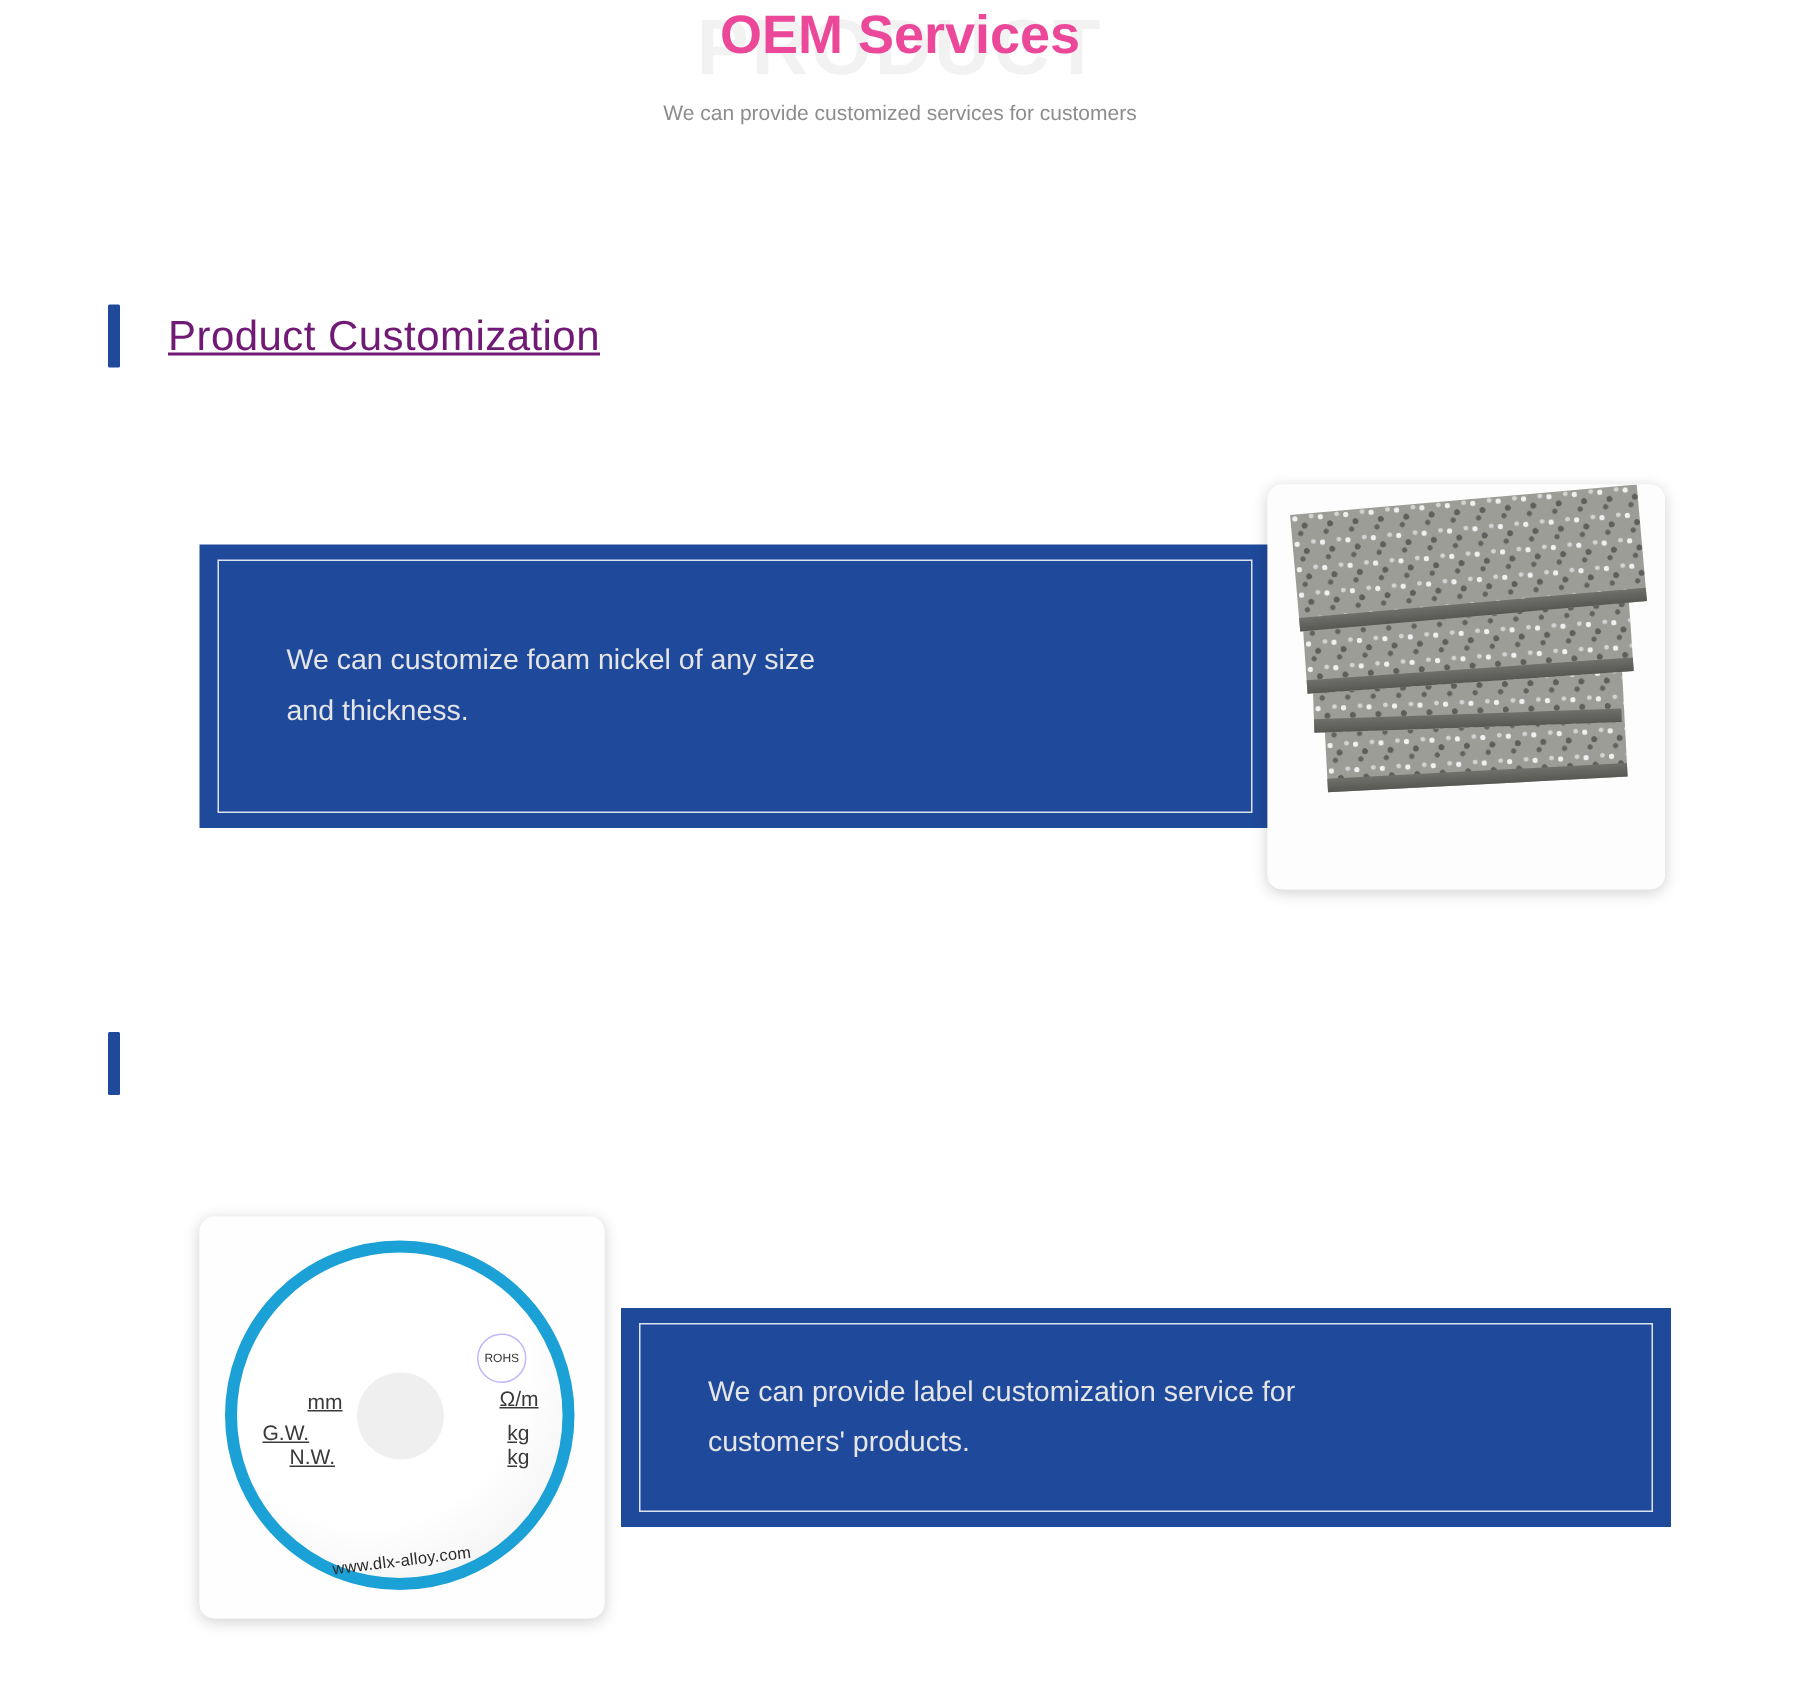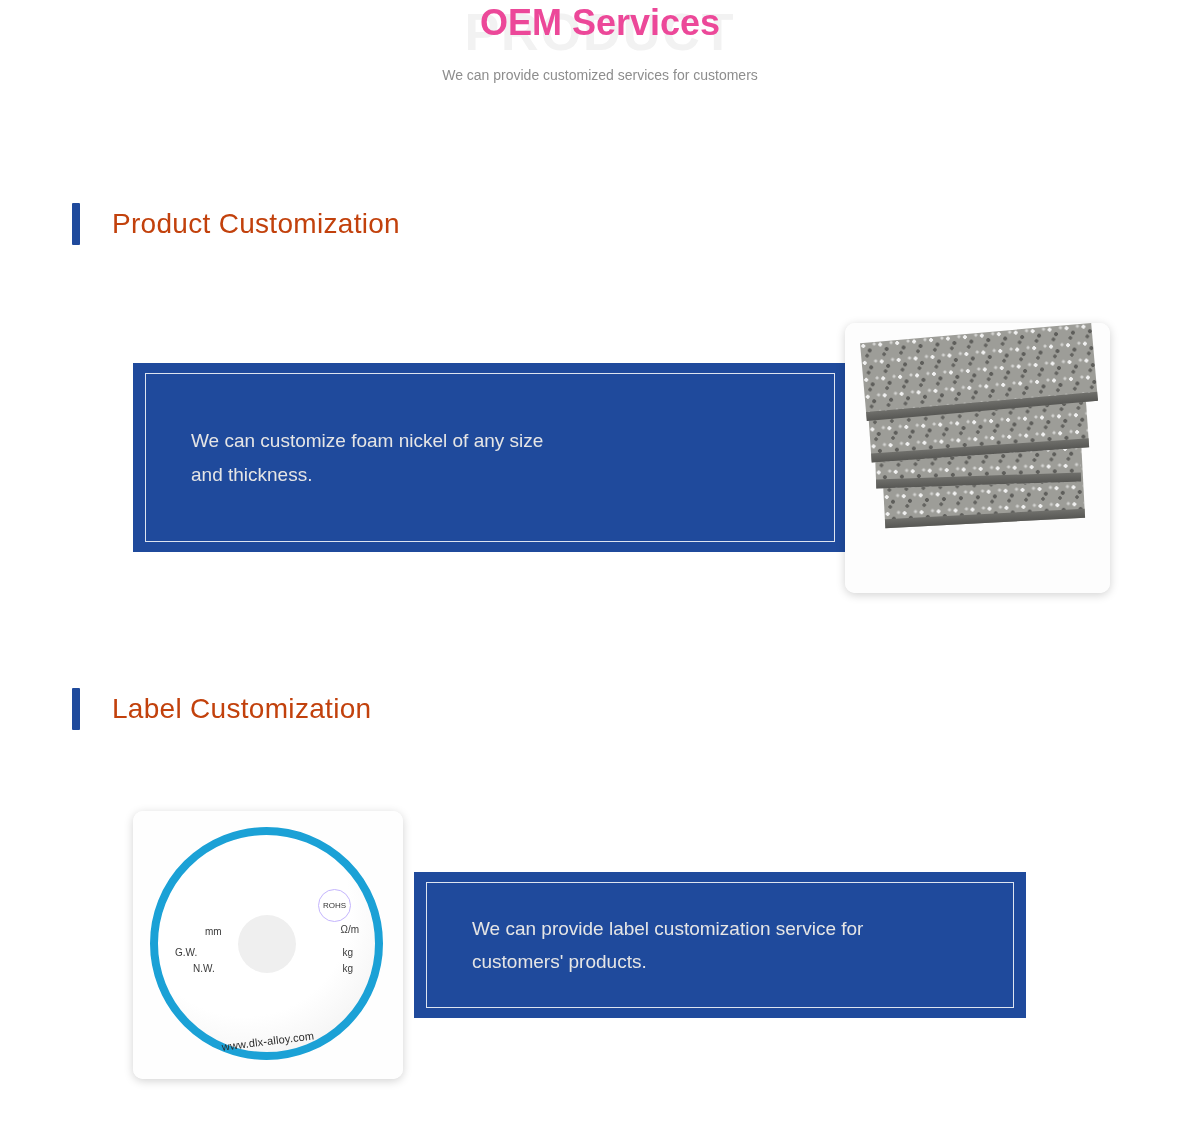--- a/index.html
+++ b/index.html
@@ -64,23 +64,24 @@
   .heading-bar {
     width: 8px;
     height: 42px;
     background: #1f4a9c;
     border-radius: 1px;
     flex: none;
   }
   .heading-text {
     margin-left: 32px;
     font-size: 28px;
-    color: #c2410c;
+    color: #701a75;
     font-weight: normal;
     letter-spacing: .3px;
+    text-decoration: underline;
   }
 
   #section-product-heading { top: 203px; }
   #section-label-heading  { top: 688px; }
 
   
   .blue-panel {
     position: absolute;
     background: #1f4a9c;
     display: flex;
@@ -111,21 +112,21 @@
     height: 189px;
   }
   #product-panel .panel-text {
     margin-left: 58px;
     margin-right: 30px;
   }
 
   #label-panel {
     left: 414px;
     top: 872px;
-    width: 612px;
+    width: 700px;
     height: 146px;
   }
   #label-panel .panel-text {
     margin-left: 58px;
     margin-right: 30px;
   }
 
   
   .image-card {
     position: absolute;
@@ -198,22 +199,23 @@
     top: 50%;
     width: 58px;
     height: 58px;
     margin-left: -29px;
     margin-top: -29px;
     border-radius: 50%;
     background: #efefef;
   }
   .disc-label {
     position: absolute;
-    font-size: 10px;
+    font-size: 14px;
     color: #3a3a3a;
+    text-decoration: underline;
   }
   .lbl-mm  { left: 72px;  top: 115px; }
   .lbl-gw  { left: 42px;  top: 136px; }
   .lbl-nw  { left: 60px;  top: 152px; }
   .lbl-ohm { right: 44px; top: 113px; }
   .lbl-kg1 { right: 50px; top: 136px; }
   .lbl-kg2 { right: 50px; top: 152px; }
   .rohs {
     position: absolute;
     right: 52px;
@@ -274,21 +276,20 @@
     </div>
     <div class="foam-sheet" style="left:18px; top:10px; width:232px; height:78px; transform:rotate(-5deg);">
       <div class="foam-tex"></div>
       <div class="foam-edge"></div>
     </div>
   </div>
 </div>
 
 <div class="section-heading" id="section-label-heading">
   <span class="heading-bar"></span>
-  <span class="heading-text">Label Customization</span>
 </div>
 
 <div class="image-card" id="label-card">
   <div class="disc-wrap">
     <div class="disc-outer">
       <div class="disc-hub"></div>
     </div>
     <div class="rohs">ROHS</div>
     <span class="disc-label lbl-mm">mm</span>
     <span class="disc-label lbl-gw">G.W.</span>

